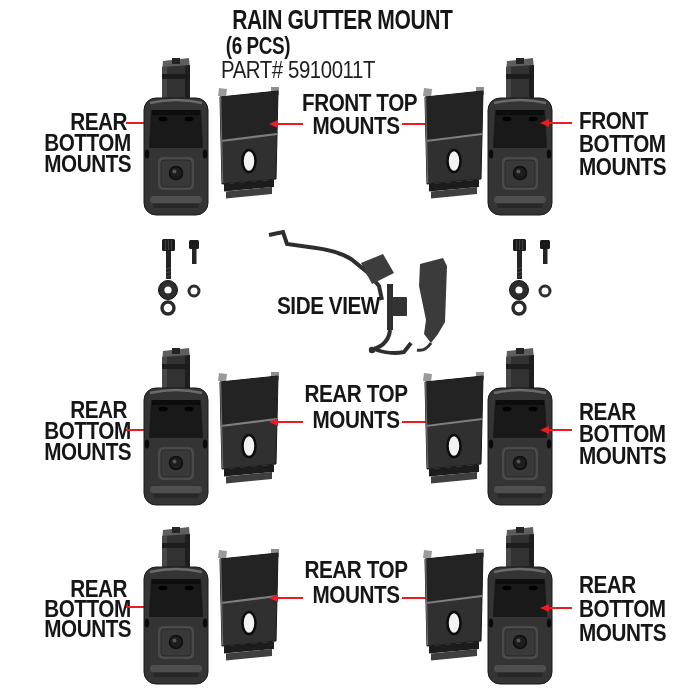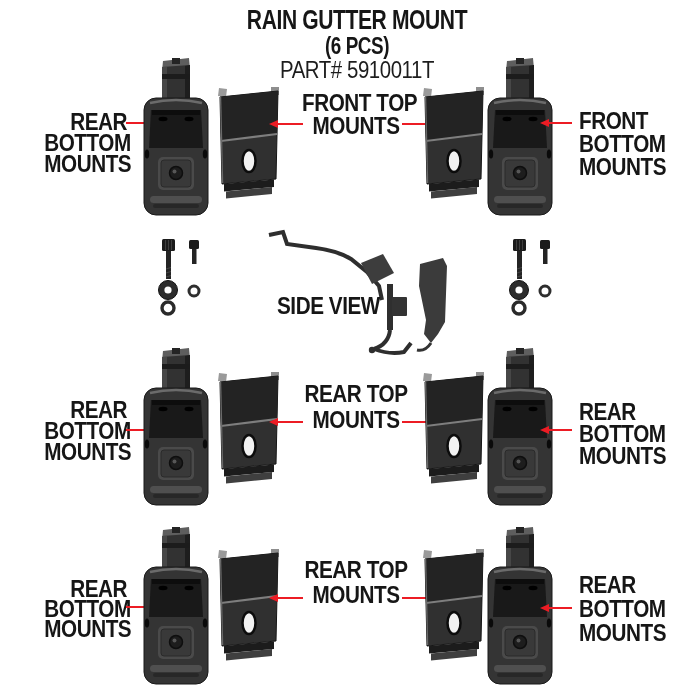--- a/index.html
+++ b/index.html
@@ -2,21 +2,21 @@
 <html><head>
 <meta charset="utf-8">
 <style>
   html,body { margin:0; padding:0; background:#fff; }
   #canvas {
     position:relative; width:700px; height:700px; background:#fff;
     font-family:"Liberation Sans", sans-serif; overflow:hidden;
     --red:#ec1c24; --ink:#161616;
   }
   
-  .hdr { position:absolute; left:197px; width:320px; text-align:center; color:var(--ink); }
+  .hdr { position:absolute; left:197px; width:320px; color:var(--ink); }
   .hdr .t1 { font-size:27px; font-weight:bold; letter-spacing:-0.5px; line-height:24px; transform:scaleX(0.78); transform-origin:50% 0; }
   .hdr .t2 { font-size:23px; font-weight:bold; letter-spacing:-0.5px; line-height:22px; transform:scaleX(0.82); transform-origin:50% 0; margin-top:3px; }
   .hdr .t3 { font-size:24px; font-weight:400; letter-spacing:-0.5px; line-height:24px; transform:scaleX(0.85); transform-origin:50% 0; margin-top:1px; color:#1d1d1d; }
   .lbl { position:absolute; font-size:23px; font-weight:bold; color:var(--ink); letter-spacing:-0.5px; white-space:nowrap; }
   .lbl.r { text-align:right;  transform:scaleX(0.9); transform-origin:100% 0; }
   .lbl.l { text-align:left;   transform:scaleX(0.9); transform-origin:0 0; }
   .lbl.c { text-align:center; transform:scaleX(0.9); transform-origin:50% 0; }
   
   .arrow { position:absolute; height:2px; background:var(--red); }
   .arrow::after { content:""; position:absolute; top:-3.5px; width:0; height:0; border-style:solid; }

